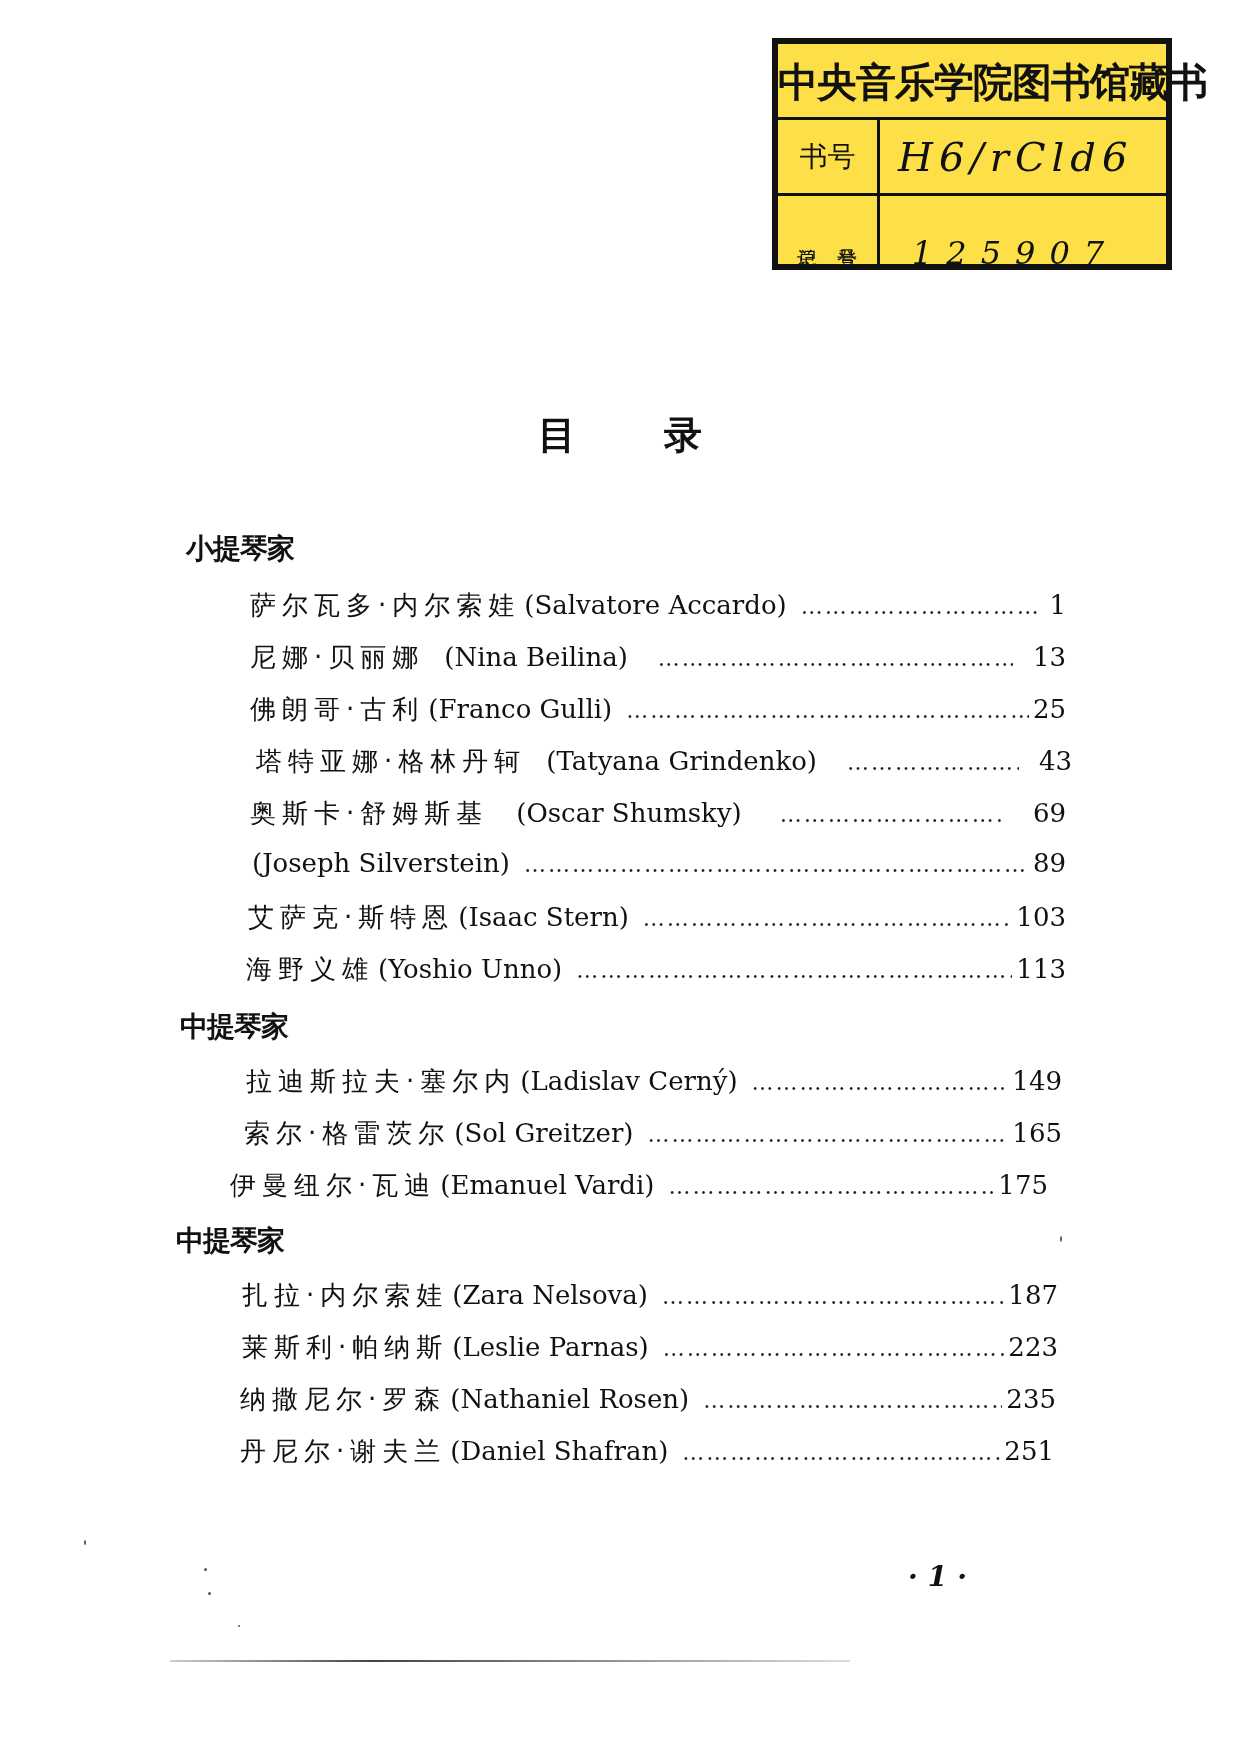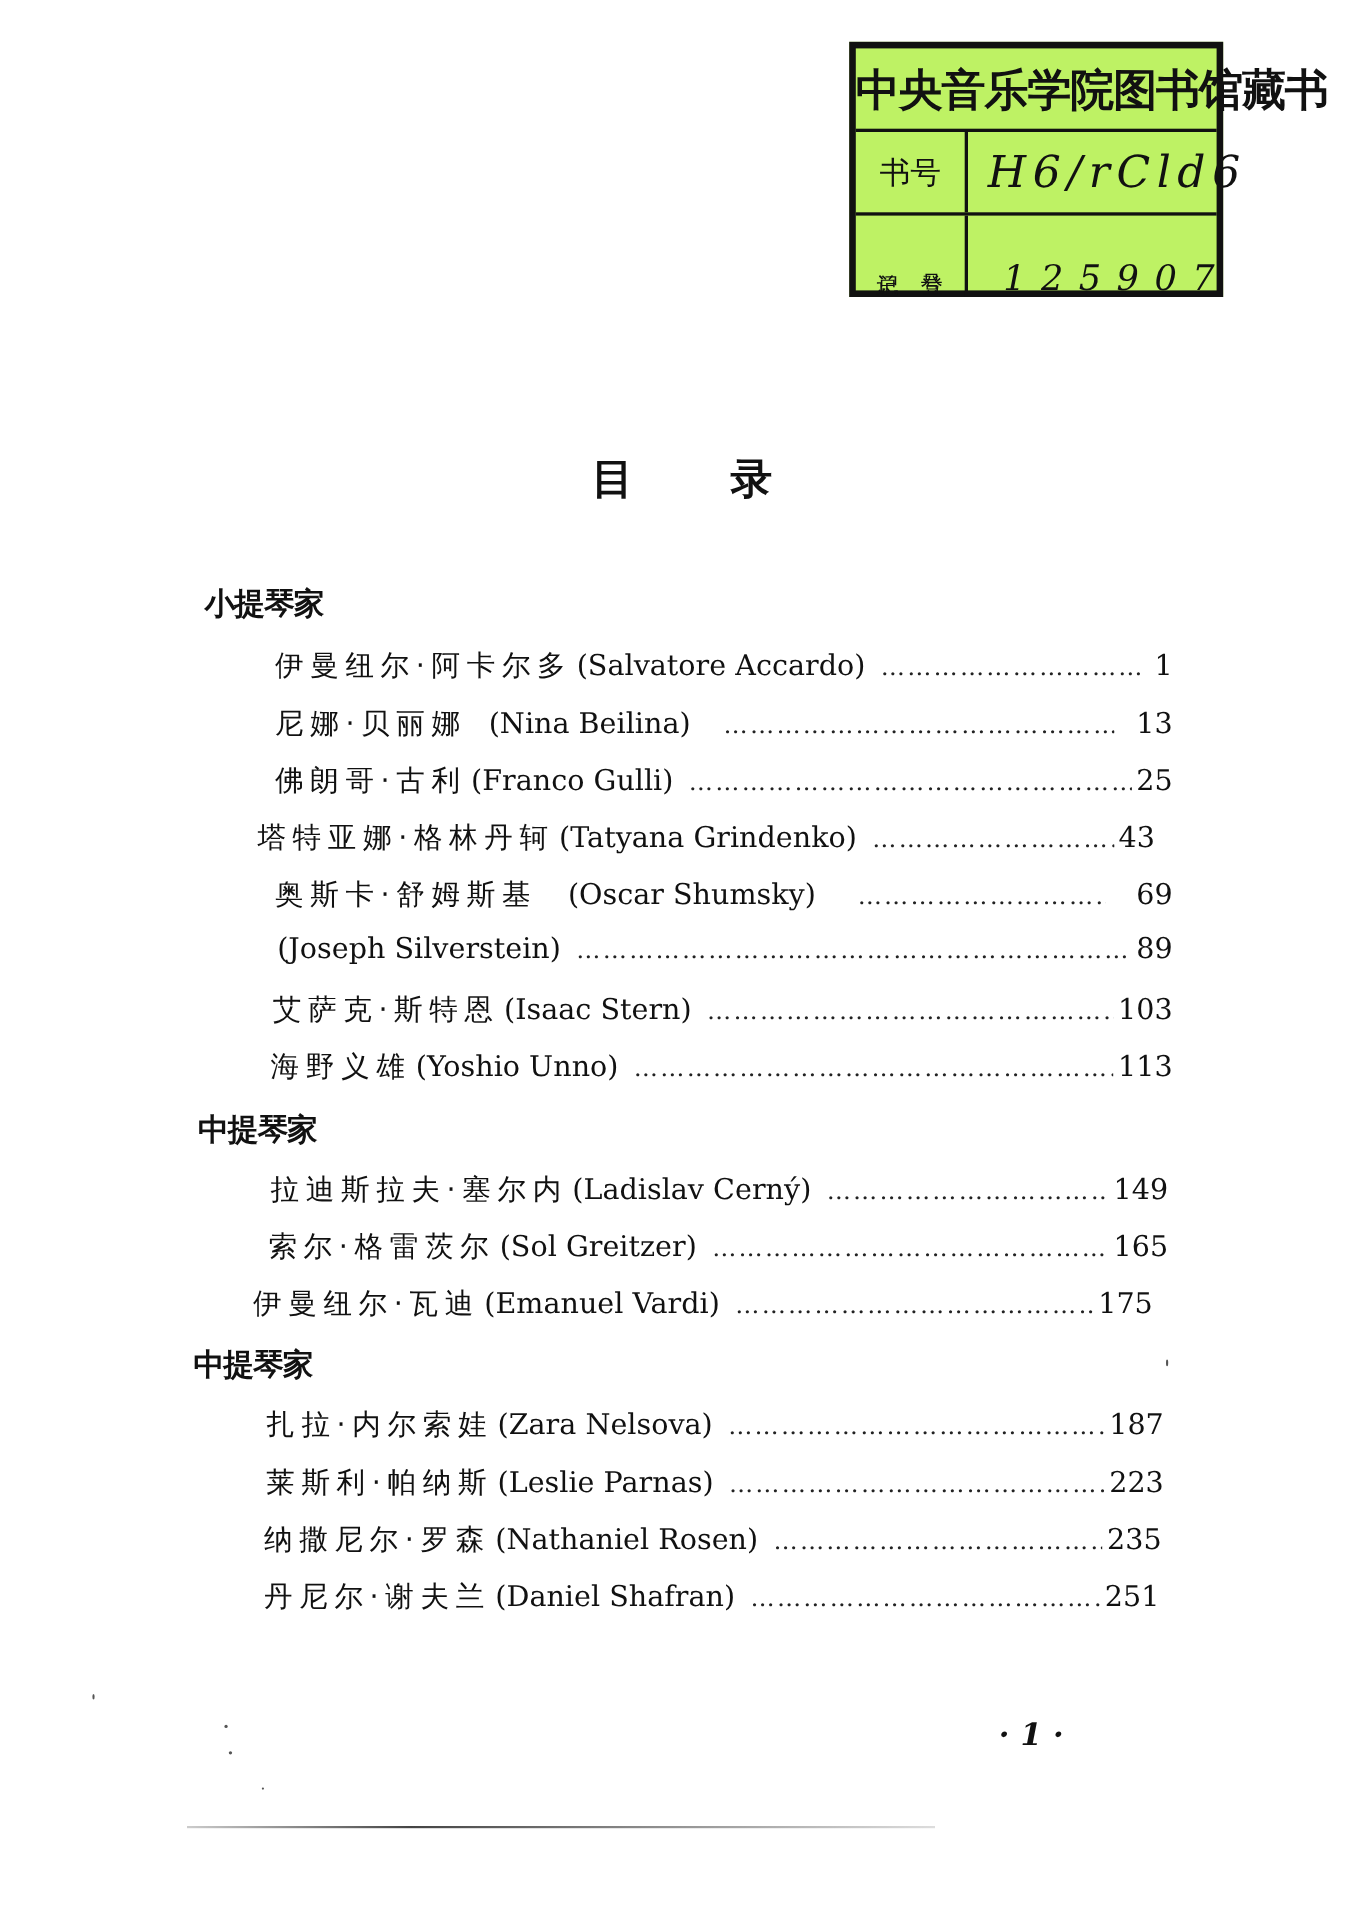--- a/index.html
+++ b/index.html
@@ -14,25 +14,25 @@
       overflow: hidden;
       font-family: "DejaVu Serif", "Liberation Serif", serif;
       color: #111111;
     }
 
     
     .stamp {
       position: absolute;
       left: 772px;
       top: 38px;
-      width: 340px;
+      width: 400px;
       height: 232px;
       border: 6px solid #111;
       box-sizing: border-box;
-      background: #bef264;
+      background: #fde047;
     }
     .stamp-title {
       position: absolute;
       left: 0; top: 0;
       width: 100%;
       height: 76px;
       border-bottom: 3px solid #111;
       box-sizing: border-box;
       font-family: "DejaVu Sans", sans-serif;
       font-weight: bold;
@@ -199,38 +199,38 @@
   </div>
 </div>
 
 <div class="page-title">目录</div>
 
 <div class="toc">
 
   <div class="toc-section" style="left:186px; top:530px;">小提琴家</div>
 
   <div class="toc-entry" style="left:250px; top:588px; width:816px;">
-    <span class="cn">伊曼纽尔·阿卡尔多</span>
+    <span class="cn">萨尔瓦多·内尔索娃</span>
     <span class="en">(Salvatore Accardo)</span>
     <span class="leader"></span>
     <span class="page">1</span>
   </div>
   <div class="toc-entry" style="left:250px; top:640px; width:816px;gap:16px;">
     <span class="cn">尼娜·贝丽娜</span>
     <span class="en">(Nina Beilina)</span>
     <span class="leader"></span>
     <span class="page">13</span>
   </div>
   <div class="toc-entry" style="left:250px; top:692px; width:816px;">
     <span class="cn">佛朗哥·古利</span>
     <span class="en">(Franco Gulli)</span>
     <span class="leader"></span>
     <span class="page">25</span>
   </div>
-  <div class="toc-entry" style="left:234px; top:744px; width:816px;">
+  <div class="toc-entry" style="left:256px; top:744px; width:816px;gap:16px;">
     <span class="cn">塔特亚娜·格林丹轲</span>
     <span class="en">(Tatyana Grindenko)</span>
     <span class="leader"></span>
     <span class="page">43</span>
   </div>
   <div class="toc-entry" style="left:250px; top:796px; width:816px;gap:24px;">
     <span class="cn">奥斯卡·舒姆斯基</span>
     <span class="en">(Oscar Shumsky)</span>
     <span class="leader"></span>
     <span class="page">69</span>

